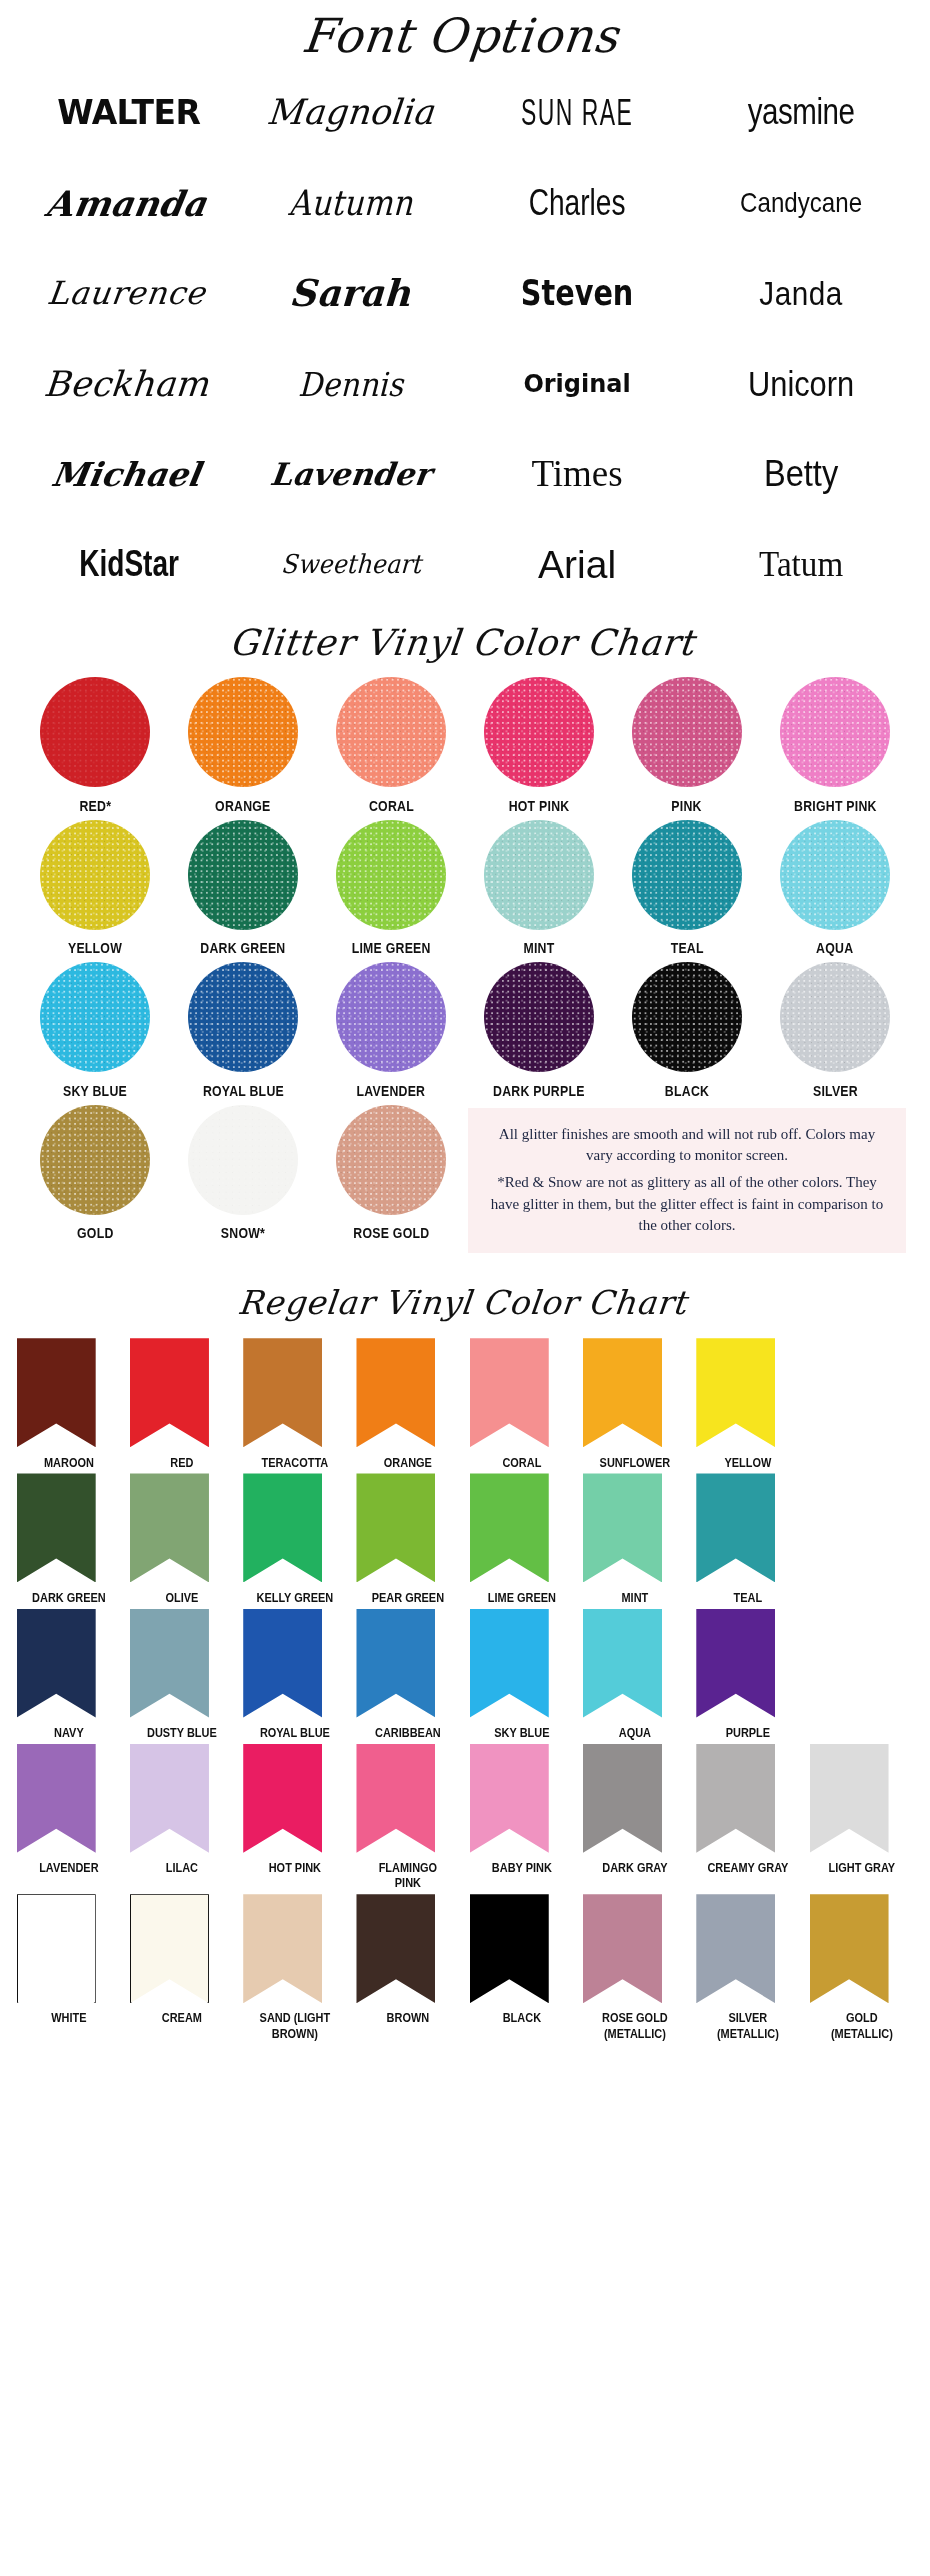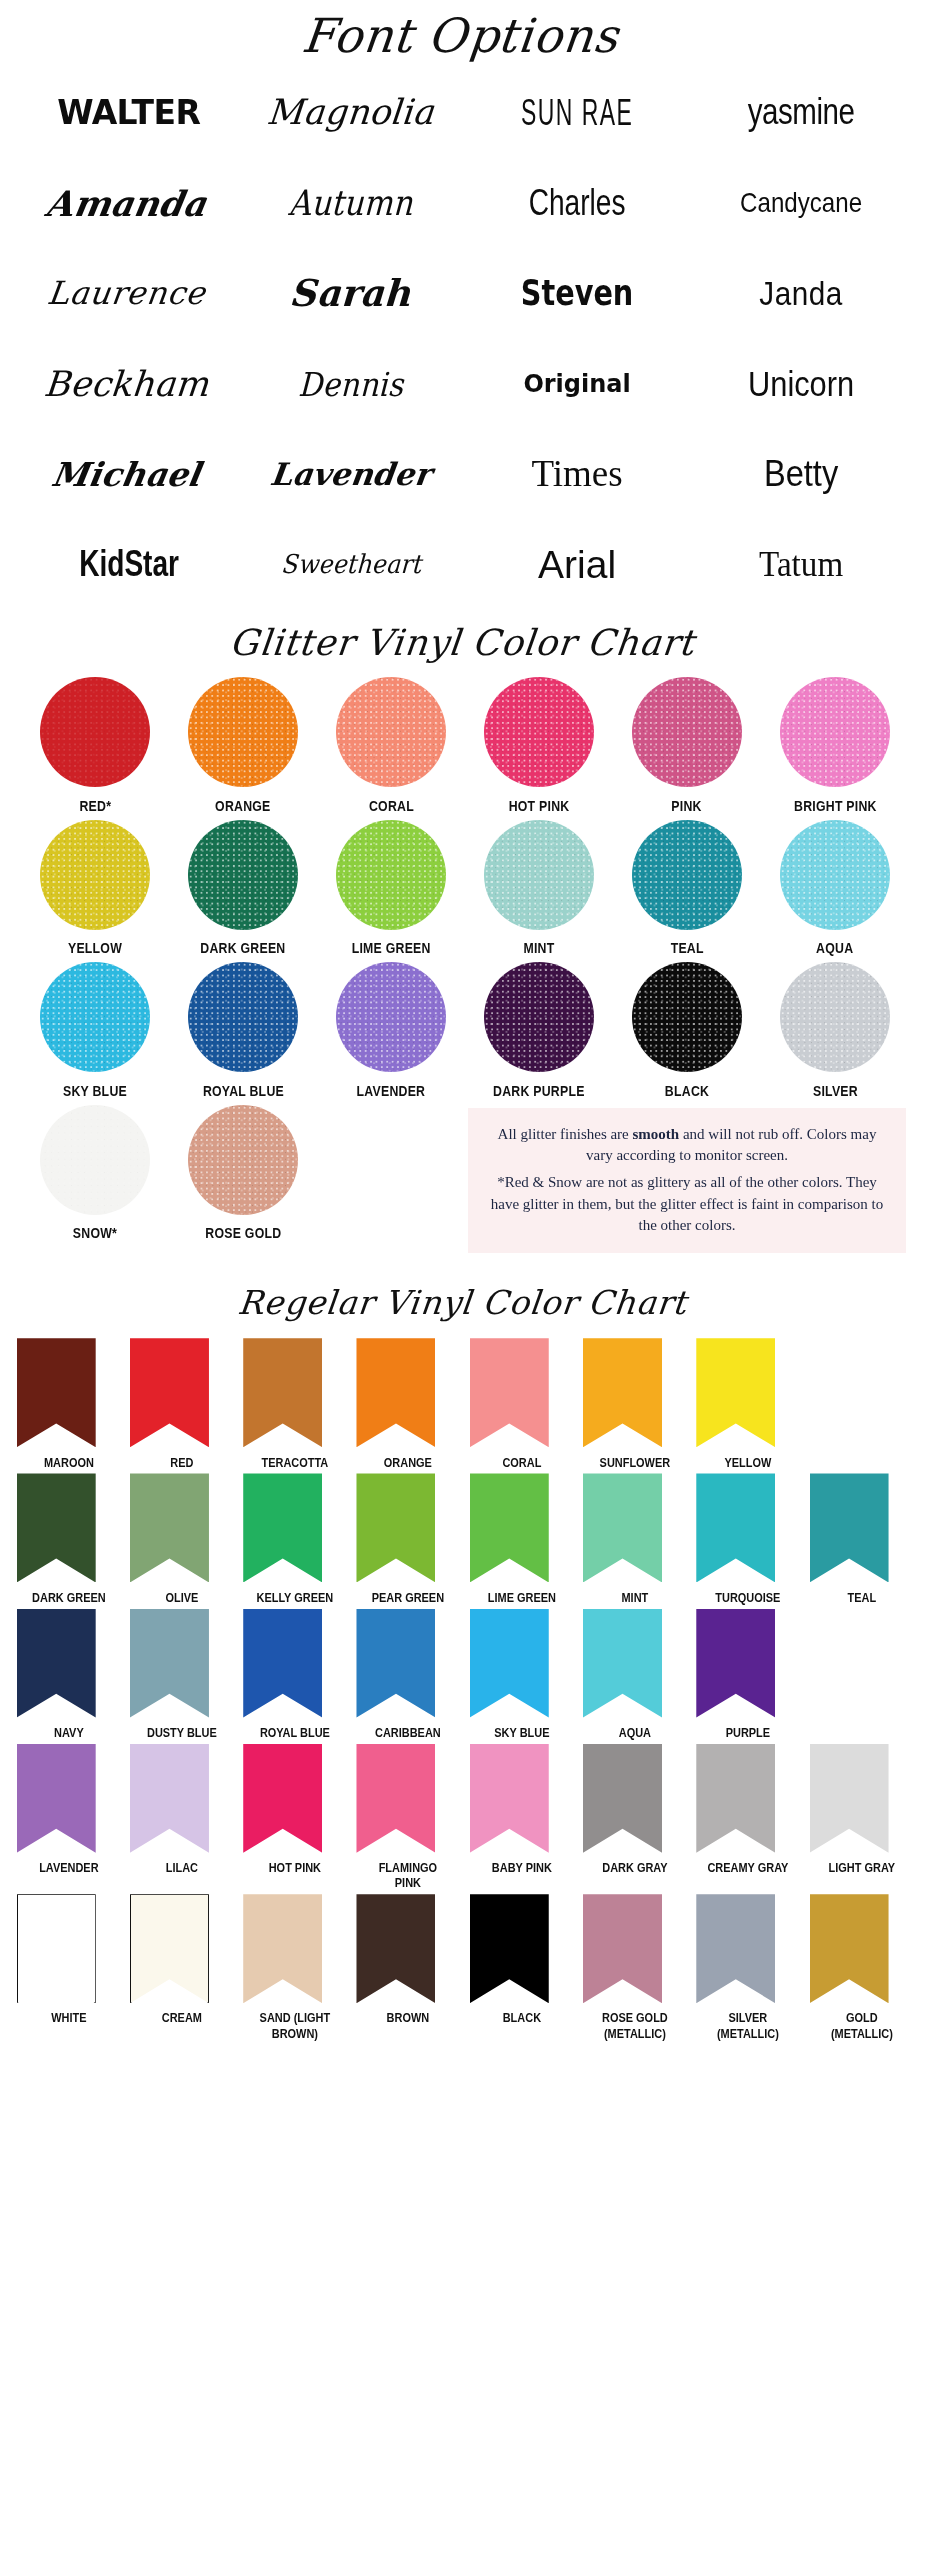--- a/index.html
+++ b/index.html
@@ -126,21 +126,21 @@
     margin-top: 3.6px;
   }
   #glitter-note p {
     font-family: "Liberation Serif", serif;
     color: #1c2541;
     font-size: 15px;
     line-height: 1.45;
     text-align: center;
   }
   #glitter-note p + p { margin-top: 4.8px; text-align: center; }
-  #glitter-note b { font-weight: 700; }
+  #glitter-note b { font-weight: 400; }
 
   
   #regular-section { padding-top: 33px; }
   .reg-rows { padding: 18px 16.7px 0 16.7px; }
   .reg-row {
     display: grid;
     grid-template-columns: repeat(8, 1fr);
     column-gap: 9.5px;
     margin-bottom: 3.6px;
     align-items: start;
@@ -282,20 +282,24 @@
         <div class="gl-cell">
           <div class="gl-swatch" style="background: rgb(11, 11, 11);"></div>
           <div class="gl-label">BLACK</div>
         </div>
         <div class="gl-cell">
           <div class="gl-swatch" style="background: rgb(201, 205, 210);"></div>
           <div class="gl-label">SILVER</div>
         </div>
       </div>
     <div class="glitter-row-last" id="gl-row-4">
+      <div class="gl-cell">
+          <div class="gl-swatch" style="background: rgb(169, 139, 61);"></div>
+          <div class="gl-label">GOLD</div>
+        </div>
         <div class="gl-cell">
           <div class="gl-swatch faint" style="background: rgb(244, 244, 242);"></div>
           <div class="gl-label">SNOW*</div>
         </div>
         <div class="gl-cell">
           <div class="gl-swatch" style="background: rgb(215, 157, 136);"></div>
           <div class="gl-label">ROSE GOLD</div>
         </div>
         <div id="glitter-note">
         <p>
@@ -360,24 +364,20 @@
         </div>
         <div class="rg-cell">
           <div class="rg-swatch" style="background: rgb(99, 191, 69);"></div>
           <div class="rg-label">LIME GREEN</div>
         </div>
         <div class="rg-cell">
           <div class="rg-swatch" style="background: rgb(116, 207, 168);"></div>
           <div class="rg-label">MINT</div>
         </div>
         <div class="rg-cell">
-          <div class="rg-swatch" style="background: rgb(42, 184, 193);"></div>
-          <div class="rg-label">TURQUOISE</div>
-        </div>
-        <div class="rg-cell">
           <div class="rg-swatch" style="background: rgb(42, 155, 161);"></div>
           <div class="rg-label">TEAL</div>
         </div>
       </div>
     <div class="reg-row" id="rg-row-3">
         <div class="rg-cell">
           <div class="rg-swatch" style="background: rgb(29, 47, 85);"></div>
           <div class="rg-label">NAVY</div>
         </div>
         <div class="rg-cell">

